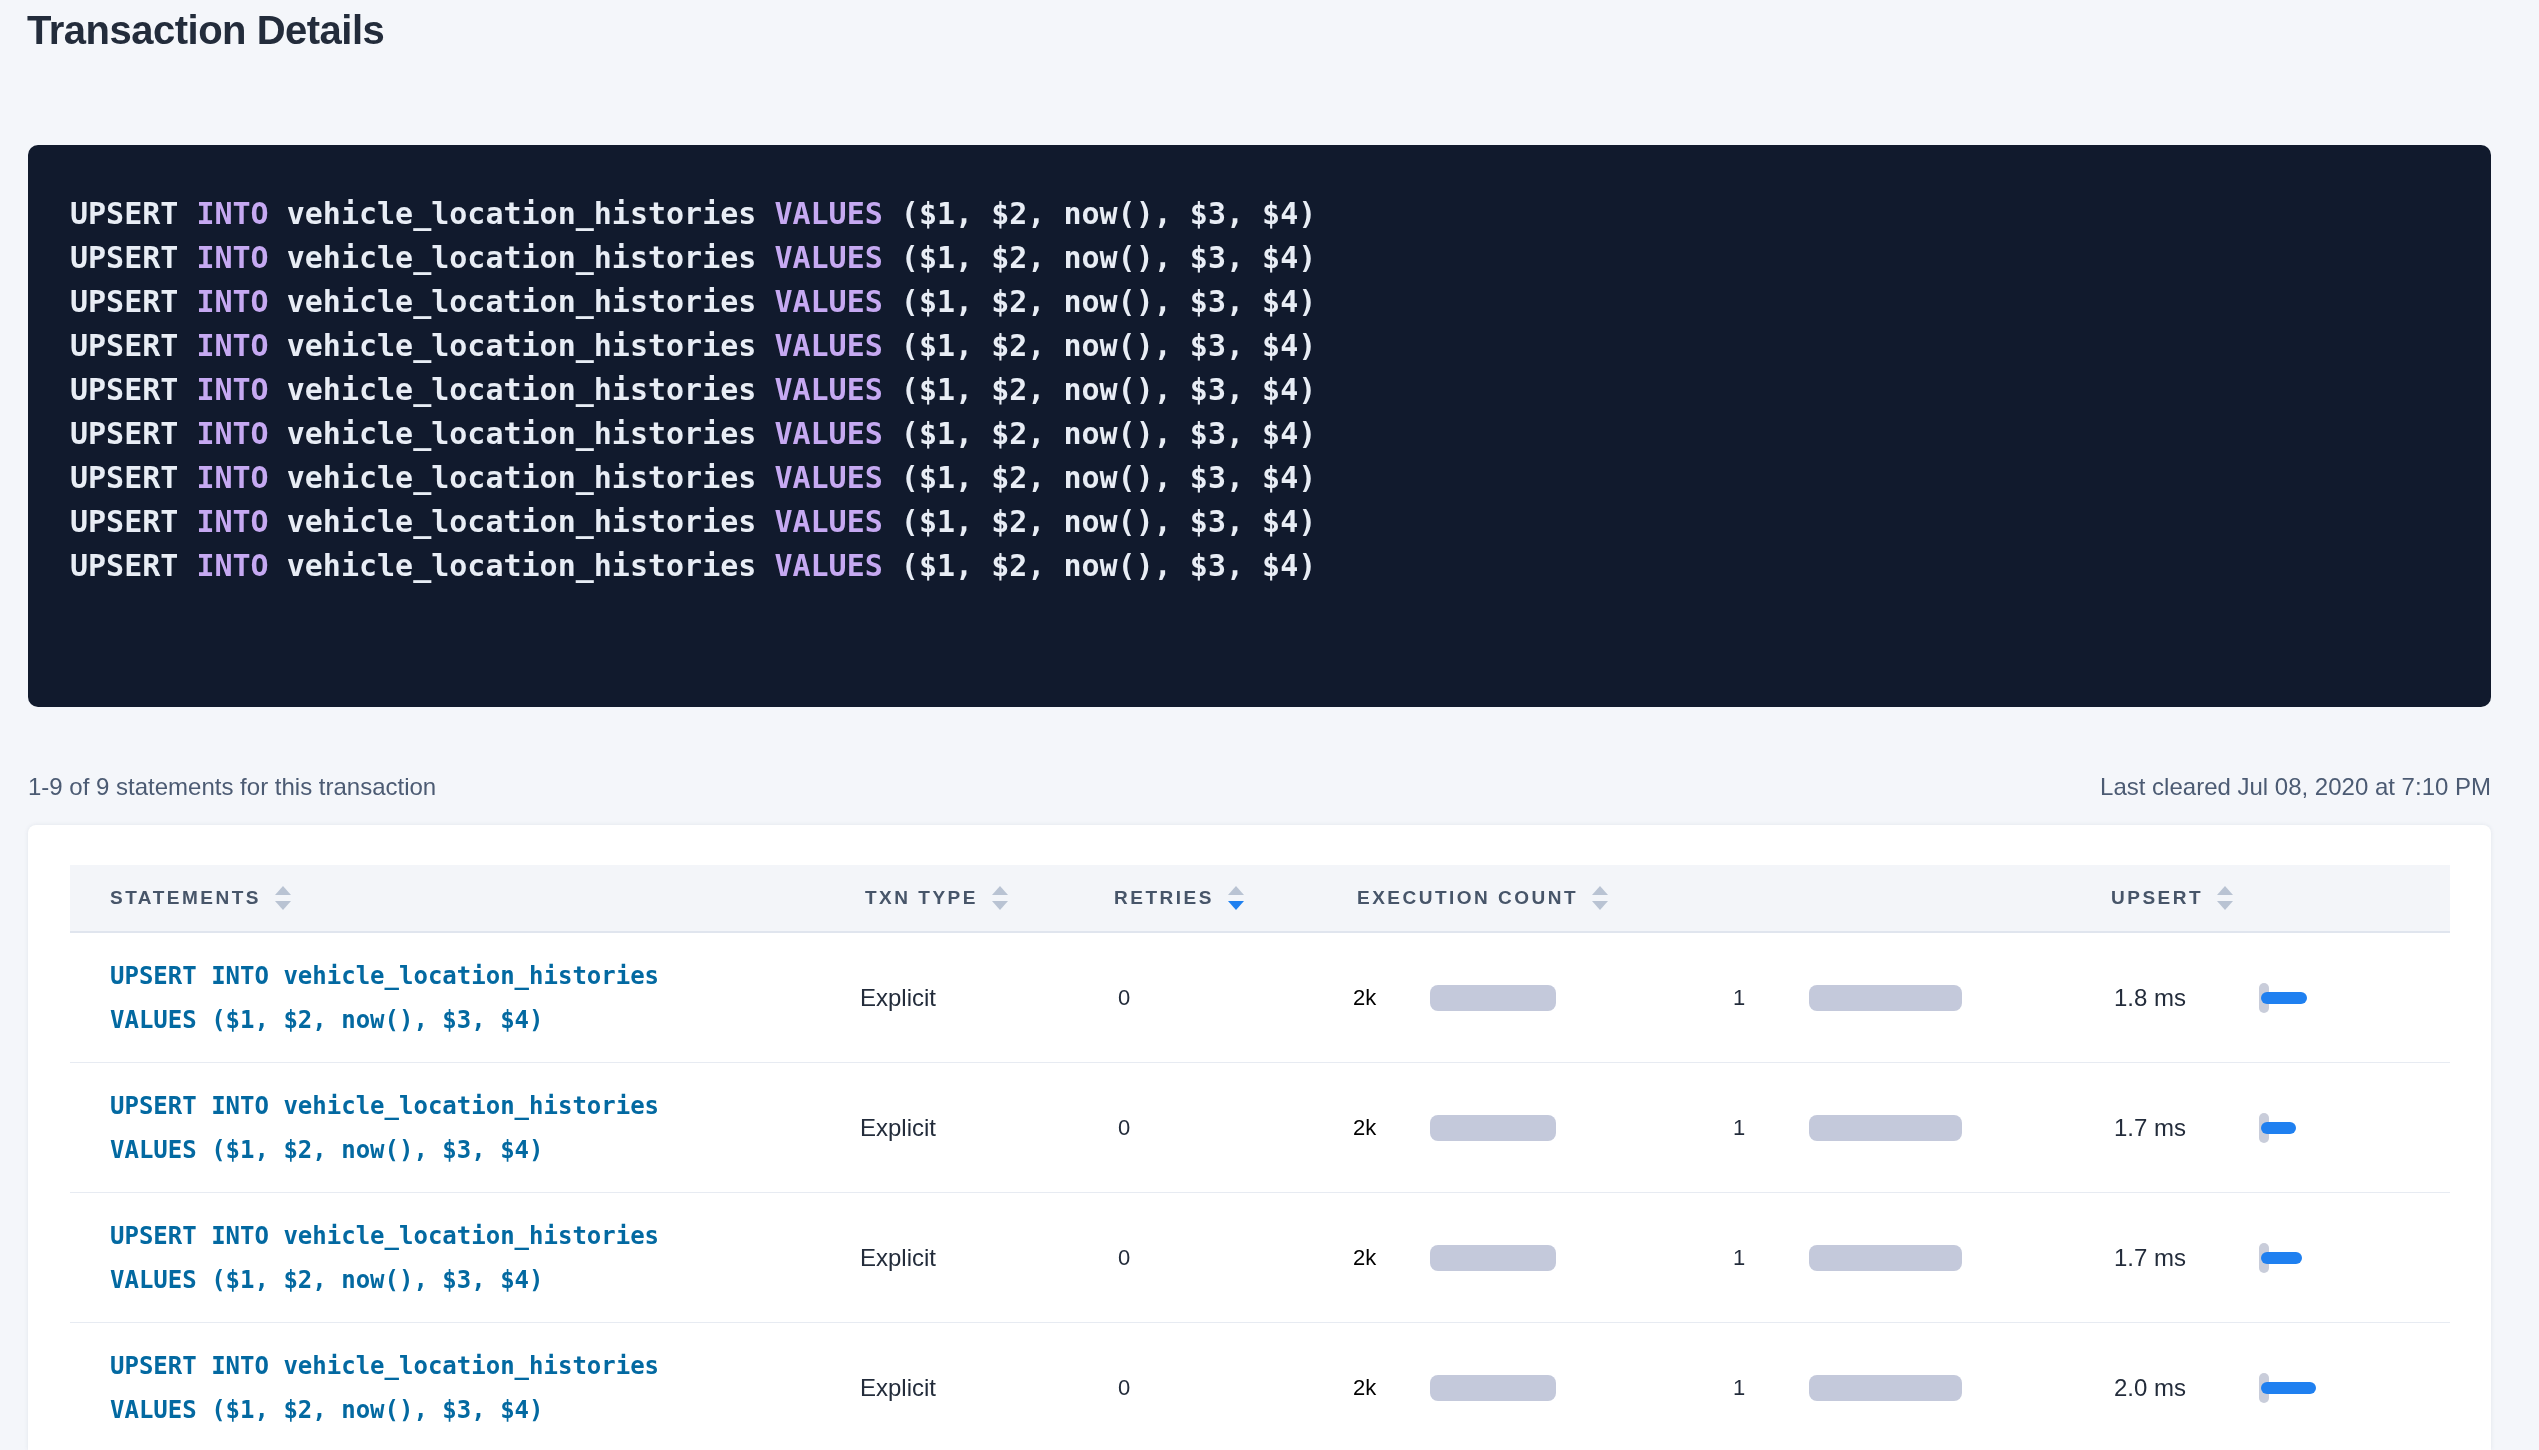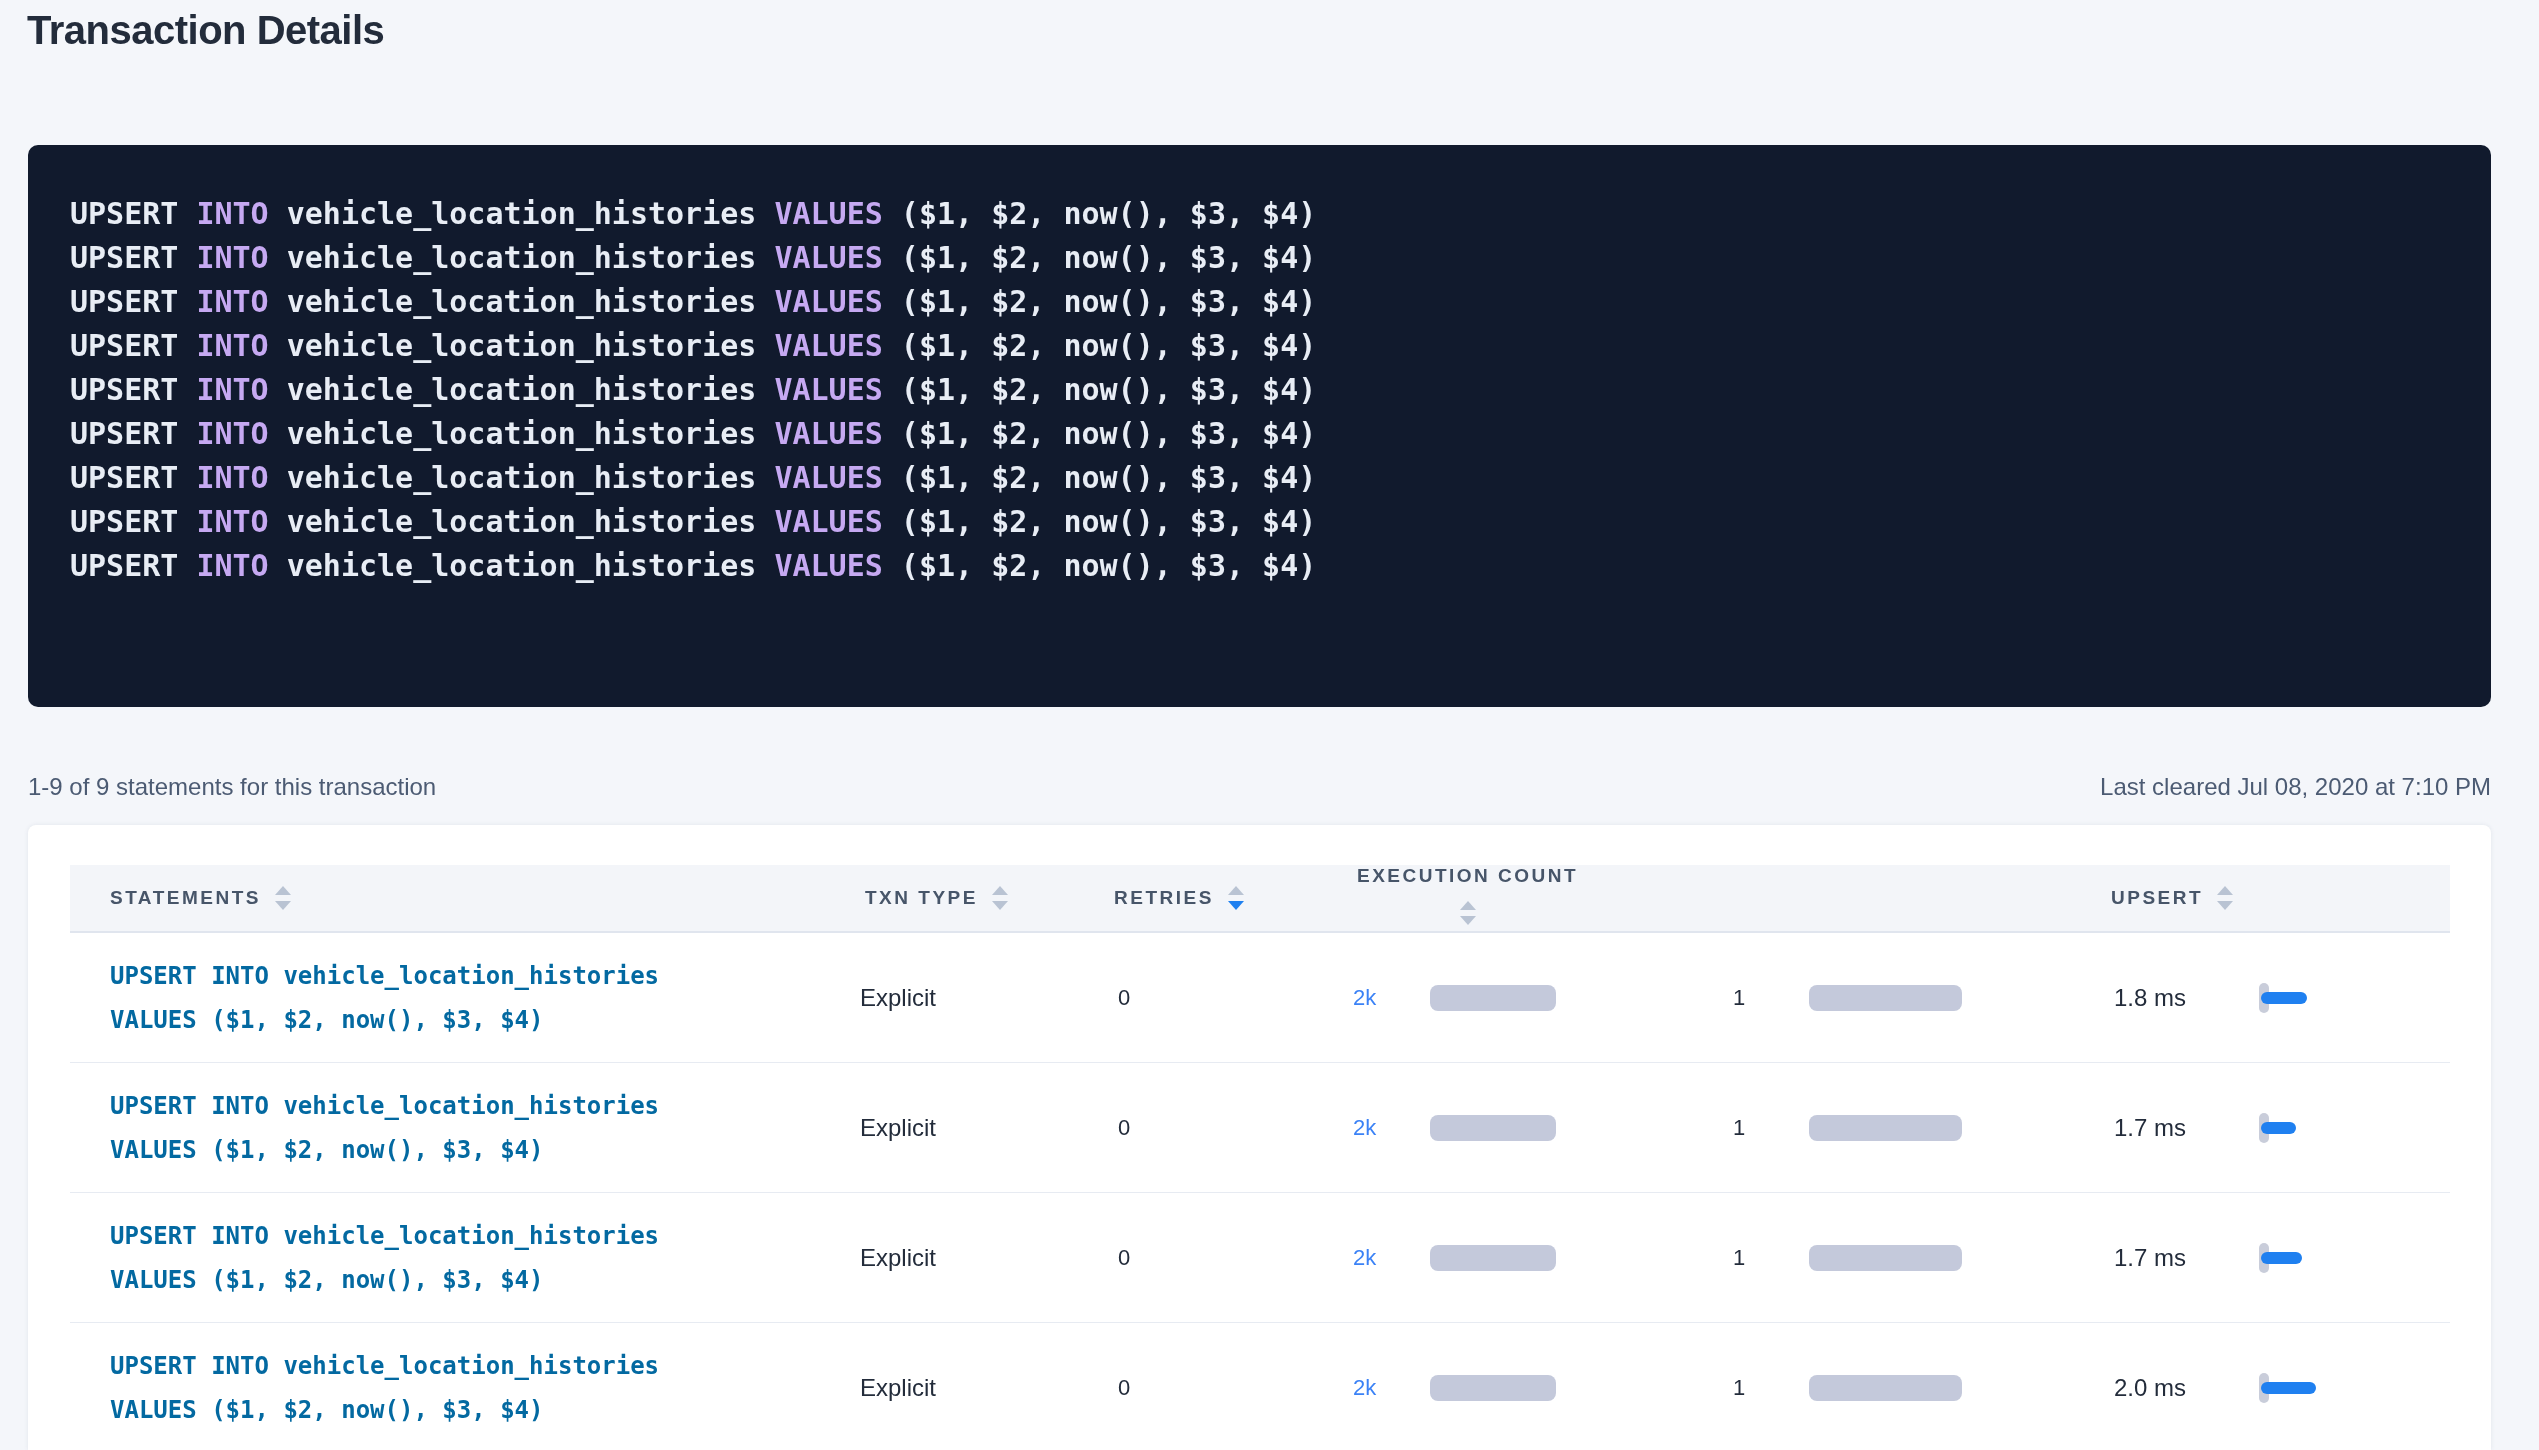--- a/index.html
+++ b/index.html
@@ -45,35 +45,35 @@
     font-size:19px;font-weight:bold;letter-spacing:2.5px;color:#475569;
     cursor:pointer;white-space:nowrap;
   }
   .sorter{display:flex;flex-direction:column;gap:6px;align-items:center;}
   .tri{width:0;height:0;border-left:8px solid transparent;border-right:8px solid transparent;}
   .tri.up{border-bottom:9px solid #b9c3d3;}
   .tri.down{border-top:9px solid #b9c3d3;}
   .tri.down.active{border-top-color:#1f80f0;}
   
   .c-stmt{left:40px;} .c-txn{left:795px;} .c-retries{left:1044px;justify-content:space-between;}
-  .c-exec{left:1287px;flex-direction:column;} .c-rows{left:1676px;} .c-lat{left:2041px;}
+  .c-exec{left:1287px;} .c-rows{left:1676px;} .c-lat{left:2041px;}
   
   .tbody{position:absolute;left:0;top:108px;width:2463px;}
   .trow{position:relative;width:2463px;height:130px;}
   .trow .sep{position:absolute;left:42px;bottom:0;width:2380px;height:1px;background:#e7ebf2;}
   .trow:last-child .sep{display:none;}
   .cell{position:absolute;white-space:nowrap;}
   .stmt-link{
     left:82px;top:50%;transform:translateY(-50%);
     font-family:"DejaVu Sans Mono", monospace;font-size:24px;font-weight:bold;
     line-height:44px;color:#0369a1;cursor:pointer;text-decoration:none;
   }
   .txn-cell{left:832px;top:50%;transform:translateY(-50%);font-size:24px;color:#232c3b;}
   .retries-cell{left:1090px;top:50%;transform:translateY(-50%);font-size:22px;color:#232c3b;}
-  .exec-val{left:1325px;top:50%;transform:translateY(-50%);font-size:22px;color:#3b82f6;}
+  .exec-val{left:1325px;top:50%;transform:translateY(-50%);font-size:22px;color:#000000;}
   .exec-bar{left:1402px;top:50%;transform:translateY(-50%);height:26px;border-radius:8px;background:#c4c9db;}
   .rows-val{left:1705px;top:50%;transform:translateY(-50%);font-size:22px;color:#232c3b;}
   .rows-bar{left:1781px;top:50%;transform:translateY(-50%);height:26px;border-radius:8px;background:#c4c9db;}
   .lat-val{left:2086px;top:50%;transform:translateY(-50%);font-size:24px;color:#232c3b;}
   .lat-viz{left:2231px;top:50%;transform:translateY(-50%);height:30px;}
   .lat-pill{position:absolute;left:0;top:0;width:10px;height:30px;border-radius:5px;background:#c9cdda;}
   .lat-bar{position:absolute;left:2px;top:9px;height:12px;border-radius:6px;background:#1f80f0;}
 </style>
 </head>
 <body>

